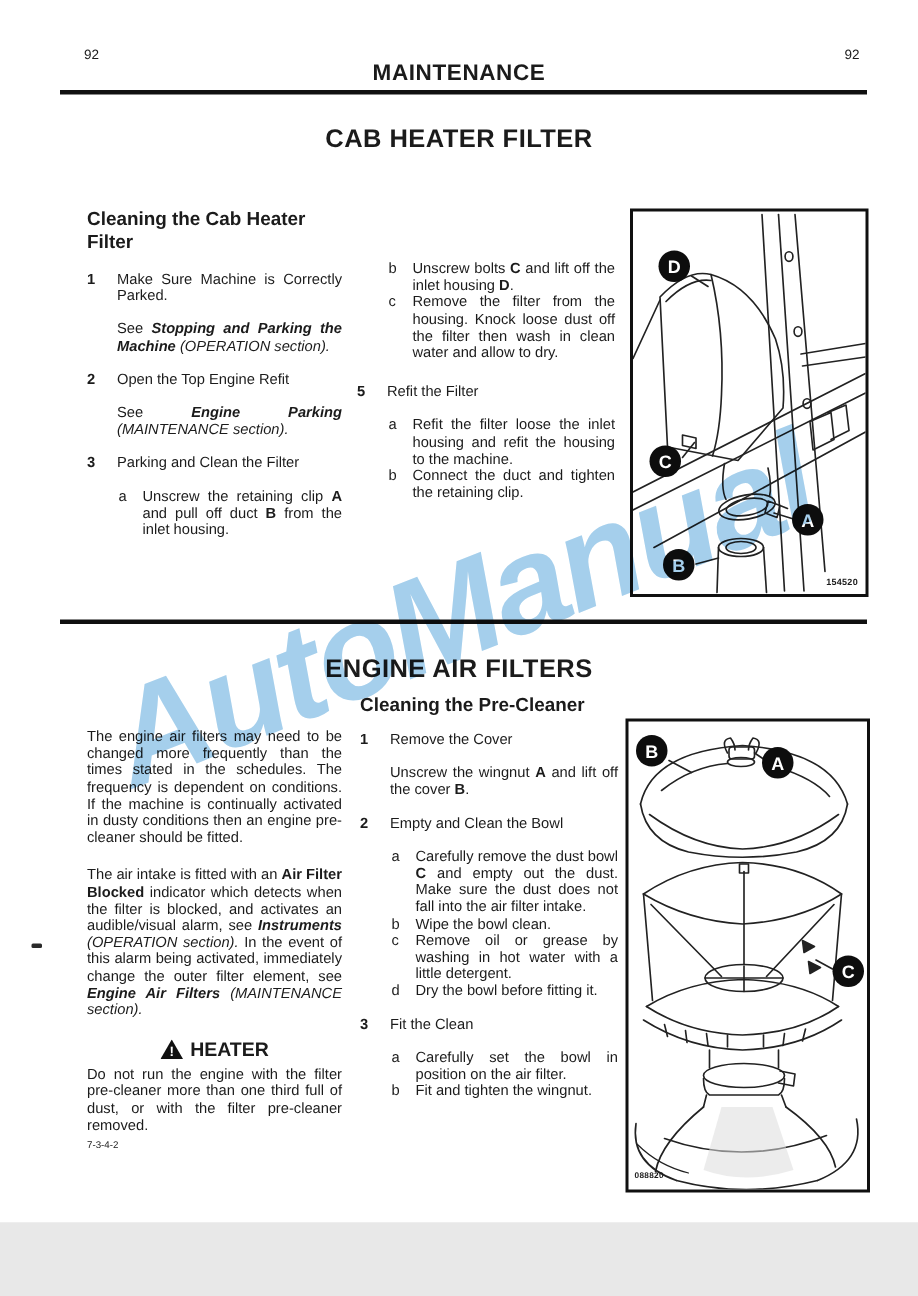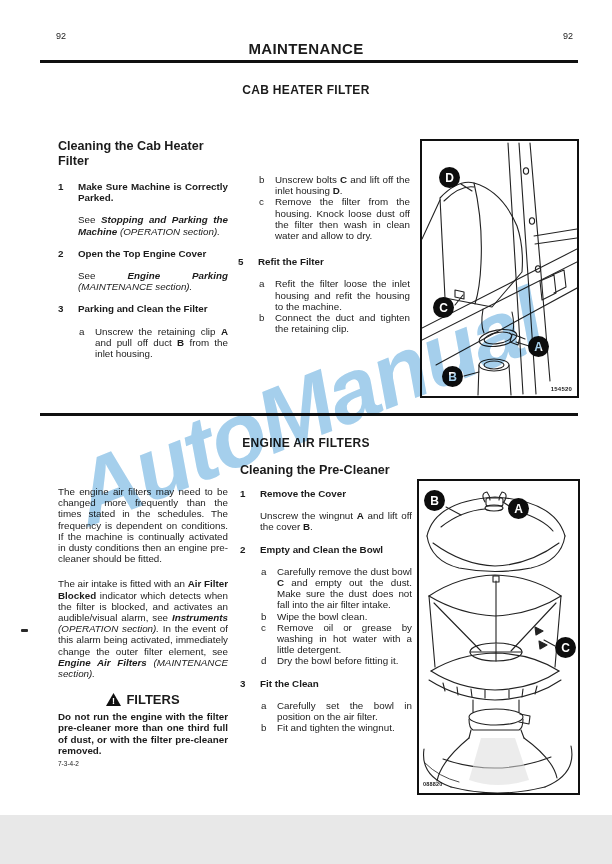--- a/index.html
+++ b/index.html
@@ -3,40 +3,40 @@
 <meta charset="utf-8">
 <style>
   html,body{margin:0;padding:0;background:#e8e8e8;}
   .page{position:relative;width:612px;height:815px;background:#ffffff;overflow:hidden;
         font-family:"Liberation Sans", sans-serif;color:#1b1b1b;}
   .abs{position:absolute;}
   
   .pagenum{font-size:9px;}
   .doc-title{left:0;top:40px;width:612px;text-align:center;font-size:15px;font-weight:bold;letter-spacing:.4px;}
   .rule{left:40px;width:538px;height:3px;background:#101010;}
-  .sec-title{left:0;width:612px;text-align:center;font-size:12px;font-weight:bold;letter-spacing:.3px;}
+  .sec-title{left:0;width:612px;text-align:center;font-size:17px;font-weight:bold;letter-spacing:.3px;}
   
   .col{font-size:9.8px;line-height:11.2px;text-align:justify;}
   .h2{font-size:12.6px;line-height:15px;font-weight:bold;margin-bottom:12px;text-align:left;}
   .step{position:relative;padding-left:20px;margin-bottom:11px;}
   .step .n{position:absolute;left:0;top:0;font-weight:bold;}
-  .stitle{font-weight:bold;}
+  .stitle{font-weight:normal;}
   .see{margin-top:11px;}
   .subs-gap{margin-top:11px;}
   .sstep{position:relative;padding-left:17px;}
   .sstep .n{position:absolute;left:1px;top:0;font-weight:normal;}
   .para{margin-bottom:14px;}
   .f-b{font-weight:bold;}
   .f-i{font-style:italic;}
   .f-bi{font-weight:bold;font-style:italic;}
   
   .caution{margin-top:10px;}
   .caution-head{display:flex;align-items:center;justify-content:center;gap:5px;
                 font-weight:bold;font-size:13px;margin-bottom:5px;}
-  .caution-body{font-weight:bold;}
+  .caution-body{font-weight:normal;}
   .caution-code{font-size:6.5px;margin-top:2px;text-align:left;}
   
   .figure{border:2px solid #101010;background:#fff;}
   .fig-svg{display:block;}
   .lbl{position:absolute;width:21px;height:21px;border-radius:50%;background:#0d0d0d;color:#fff;
        font-size:12px;font-weight:bold;display:flex;align-items:center;justify-content:center;}
   .fignum{position:absolute;font-size:6px;font-weight:bold;letter-spacing:.2px;}
   
   .watermark{left:8px;top:322px;width:600px;height:170px;display:flex;align-items:center;justify-content:center;
              transform:rotate(-21.5deg);font-size:90px;font-weight:bold;font-style:italic;letter-spacing:-2px;
@@ -59,21 +59,21 @@
 
   <div class="abs col" style="left:58px;top:139px;width:170px">
     <div class="h2">Cleaning the Cab Heater Filter</div>
     <div class="step">
       <span class="n">1</span>
       <div class="stitle">Make Sure Machine is Correctly Parked.</div>
       <div class="see"><span>See </span><span class="f-bi">Stopping and Parking the Machine</span><span class="f-i"> (OPERATION section).</span></div>
     </div>
     <div class="step">
       <span class="n">2</span>
-      <div class="stitle">Open the Top Engine Cover</div>
+      <div class="stitle">Open the Top Engine Refit</div>
       <div class="see"><span>See </span><span class="f-bi">Engine Parking</span><span class="f-i"> (MAINTENANCE section).</span></div>
     </div>
     <div class="step">
       <span class="n">3</span>
       <div class="stitle">Parking and Clean the Filter</div>
       <div class="sstep subs-gap">
         <span class="n">a</span>
         <div><span>Unscrew the retaining clip </span><span class="f-b">A</span><span> and pull off duct </span><span class="f-b">B</span><span> from the inlet housing.</span></div>
       </div>
     </div>
@@ -166,21 +166,21 @@
 
   <div class="abs col" style="left:58px;top:486px;width:170px">
     <div class="para"><span>The engine air filters may need to be changed more frequently than the times stated in the schedules. The frequency is dependent on conditions. If the machine is continually activated in dusty conditions then an engine pre-cleaner should be fitted.</span></div>
     <div class="para"><span>The air intake is fitted with an </span><span class="f-b">Air Filter Blocked</span><span> indicator which detects when the filter is blocked, and activates an audible/visual alarm, see </span><span class="f-bi">Instruments</span><span class="f-i"> (OPERATION section).</span><span> In the event of this alarm being activated, immediately change the outer filter element, see </span><span class="f-bi">Engine Air Filters</span><span class="f-i"> (MAINTENANCE section).</span></div>
     <div class="caution">
       <div class="caution-head">
         <svg width="15" height="13" viewBox="0 0 15 13">
           <path d="M7.5 0 L15 13 H0 Z" fill="#101010"></path>
           <text x="7.5" y="11.2" text-anchor="middle" font-size="9" font-weight="bold" fill="#ffffff" font-family="Liberation Sans, sans-serif">!</text>
         </svg>
-        <span>FILTERS</span>
+        <span>HEATER</span>
       </div>
       <div class="caution-body">Do not run the engine with the filter pre-cleaner more than one third full of dust, or with the filter pre-cleaner removed.</div>
       <div class="caution-code">7-3-4-2</div>
     </div>
   </div>
 
   <div class="abs col" style="left:240px;top:463px;width:172px">
     <div class="h2" style="margin-bottom:10px">Cleaning the Pre-Cleaner</div>
     <div class="step">
       <span class="n">1</span>

